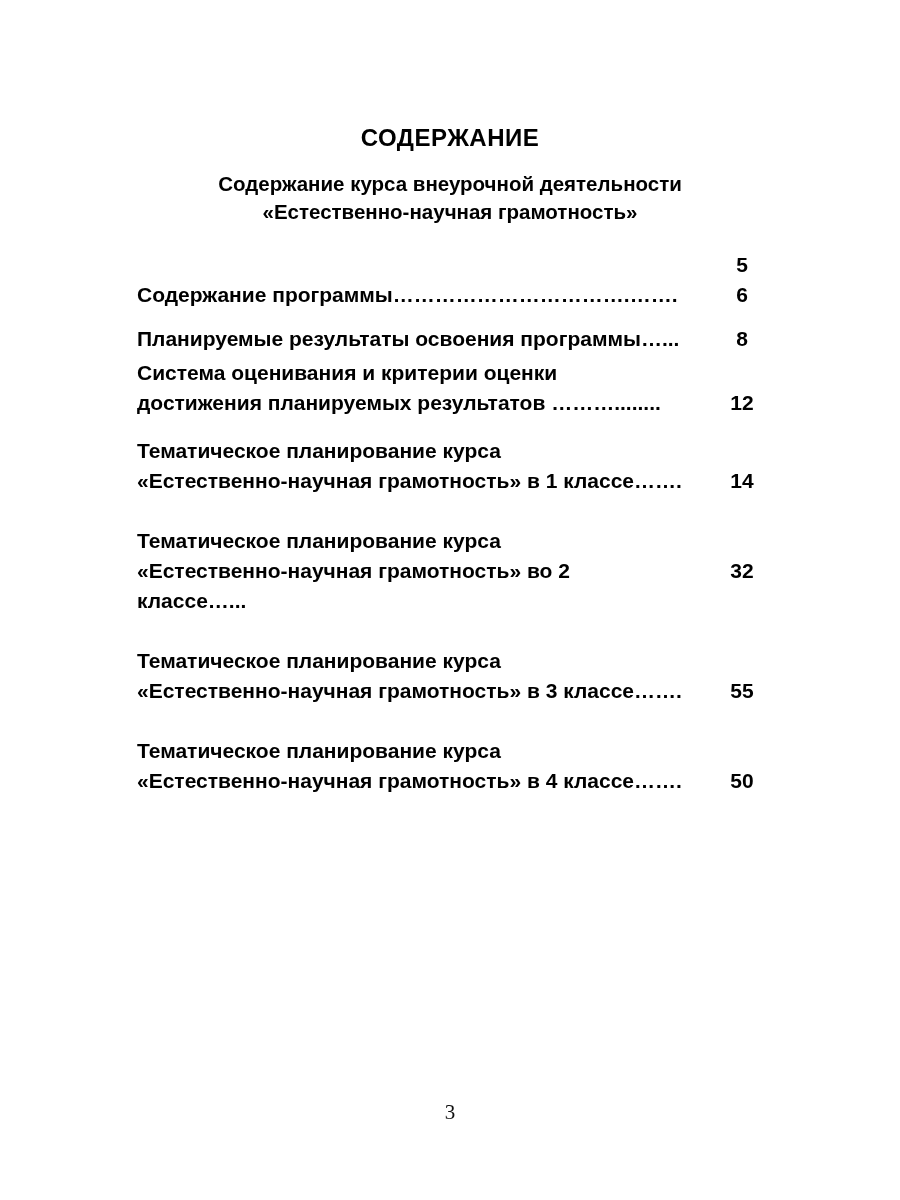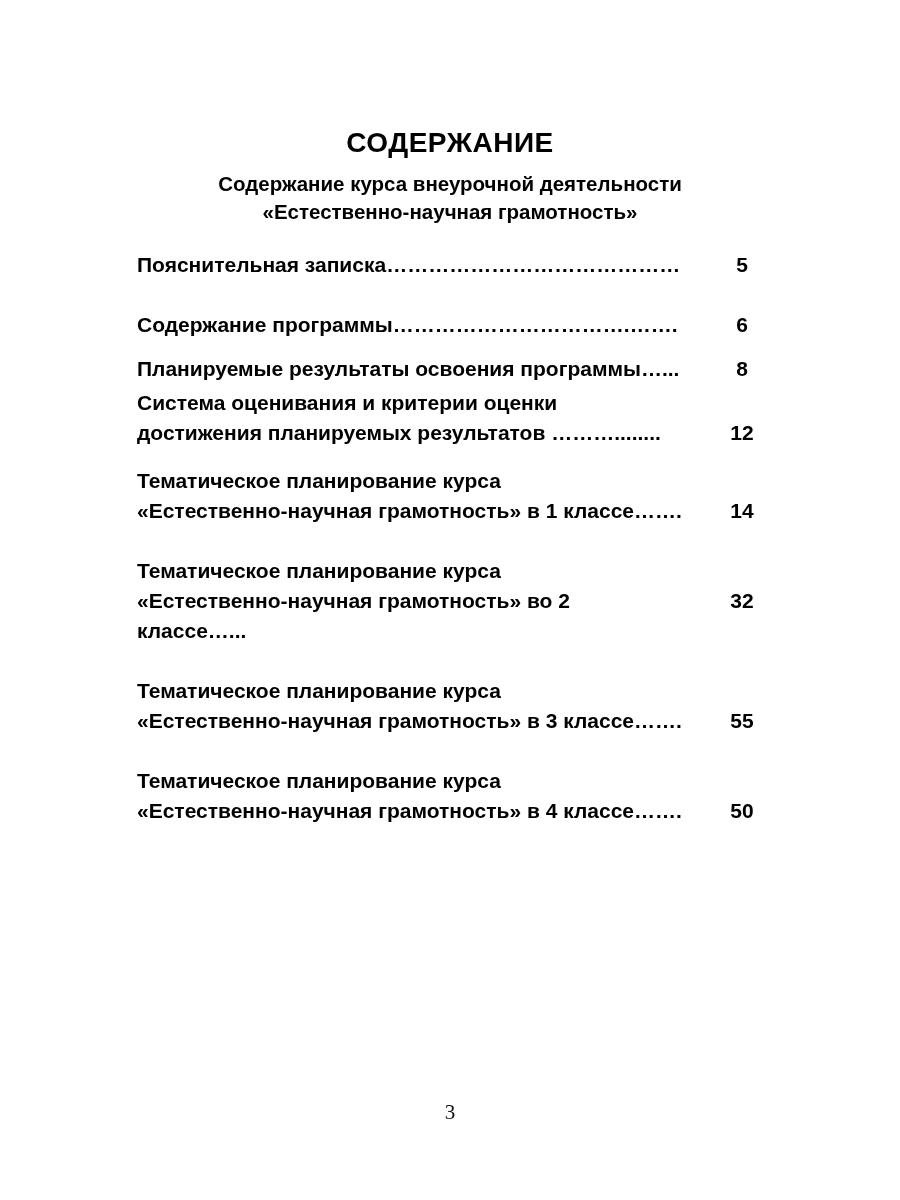--- a/index.html
+++ b/index.html
@@ -23,21 +23,21 @@
     box-sizing: border-box;
   }
 
   
   .doc-title {
     position: absolute;
     left: 0;
     top: 108px;
     width: 900px;
     text-align: center;
-    font-size: 28px;
+    font-size: 24px;
     font-weight: bold;
     letter-spacing: 0.5px;
   }
 
   .doc-subtitle {
     position: absolute;
     left: 0;
     top: 170px;
     width: 900px;
     text-align: center;
@@ -104,23 +104,20 @@
 
   <h1 class="doc-title">СОДЕРЖАНИЕ</h1>
 
   <div class="doc-subtitle">
     <span class="sub-line">Содержание курса внеурочной деятельности</span>
     <span class="sub-line">«Естественно-научная грамотность»</span>
   </div>
 
   <div class="toc" id="toc-list">
       <div class="toc-entry" style="margin-top: 0px;">
-        <div class="toc-entry-body">
-          <span class="toc-line">Пояснительная записка……………………………………</span>
-        </div>
         <div class="toc-page" style="top: 0px;">5</div>
       </div>
       <div class="toc-entry" style="margin-top: 30px;">
         <div class="toc-entry-body">
           <span class="toc-line">Содержание программы…………………………….…….</span>
         </div>
         <div class="toc-page" style="top: 0px;">6</div>
       </div>
       <div class="toc-entry" style="margin-top: 14px;">
         <div class="toc-entry-body">

